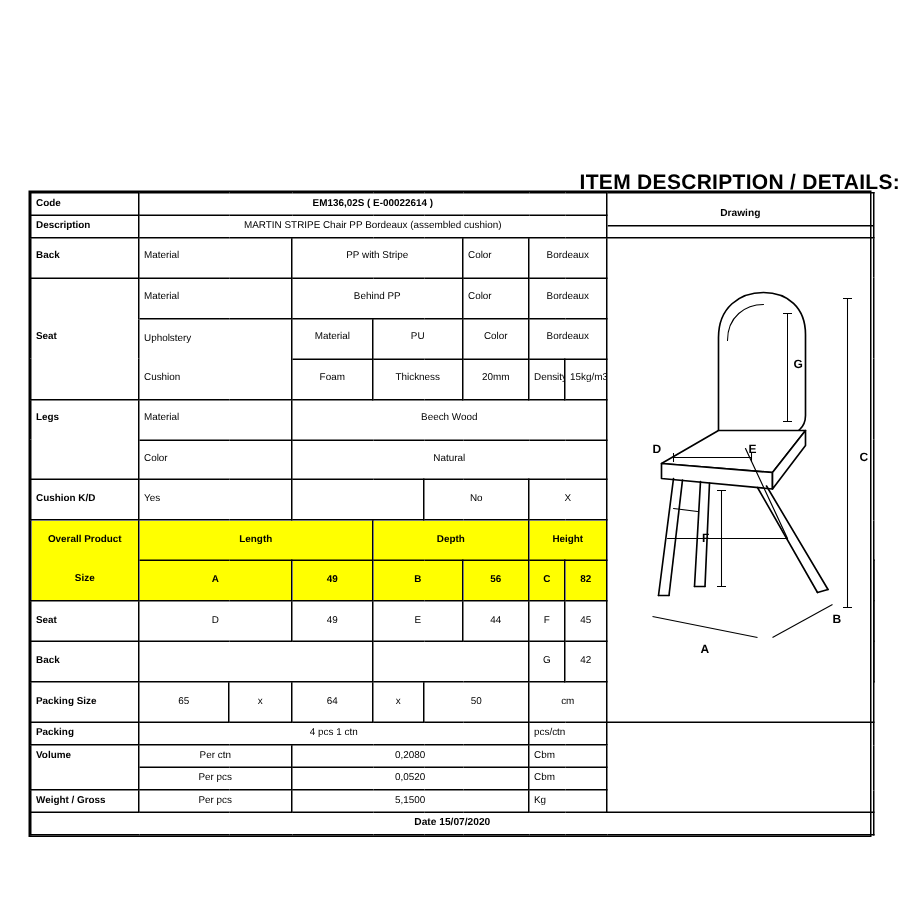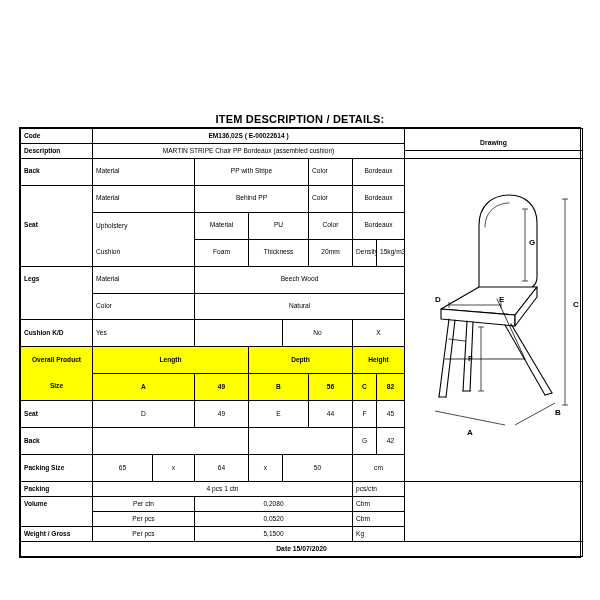--- a/index.html
+++ b/index.html
@@ -19,22 +19,22 @@
     position: absolute;
     left: 0; top: 0;
     width: 600px;
     height: 600px;
   }
   .title {
     position: absolute;
     left: 0;
     top: 113px;
     width: 600px;
-    text-align: center;
-    font-size: 11px;
+    text-align: right;
+    font-size: 14px;
     font-weight: bold;
     letter-spacing: 0.2px;
   }
   .doc {
     position: absolute;
     left: 19px;
     top: 127px;
     width: 562px;
     border: 1.6px solid #000;
     box-sizing: border-box;

